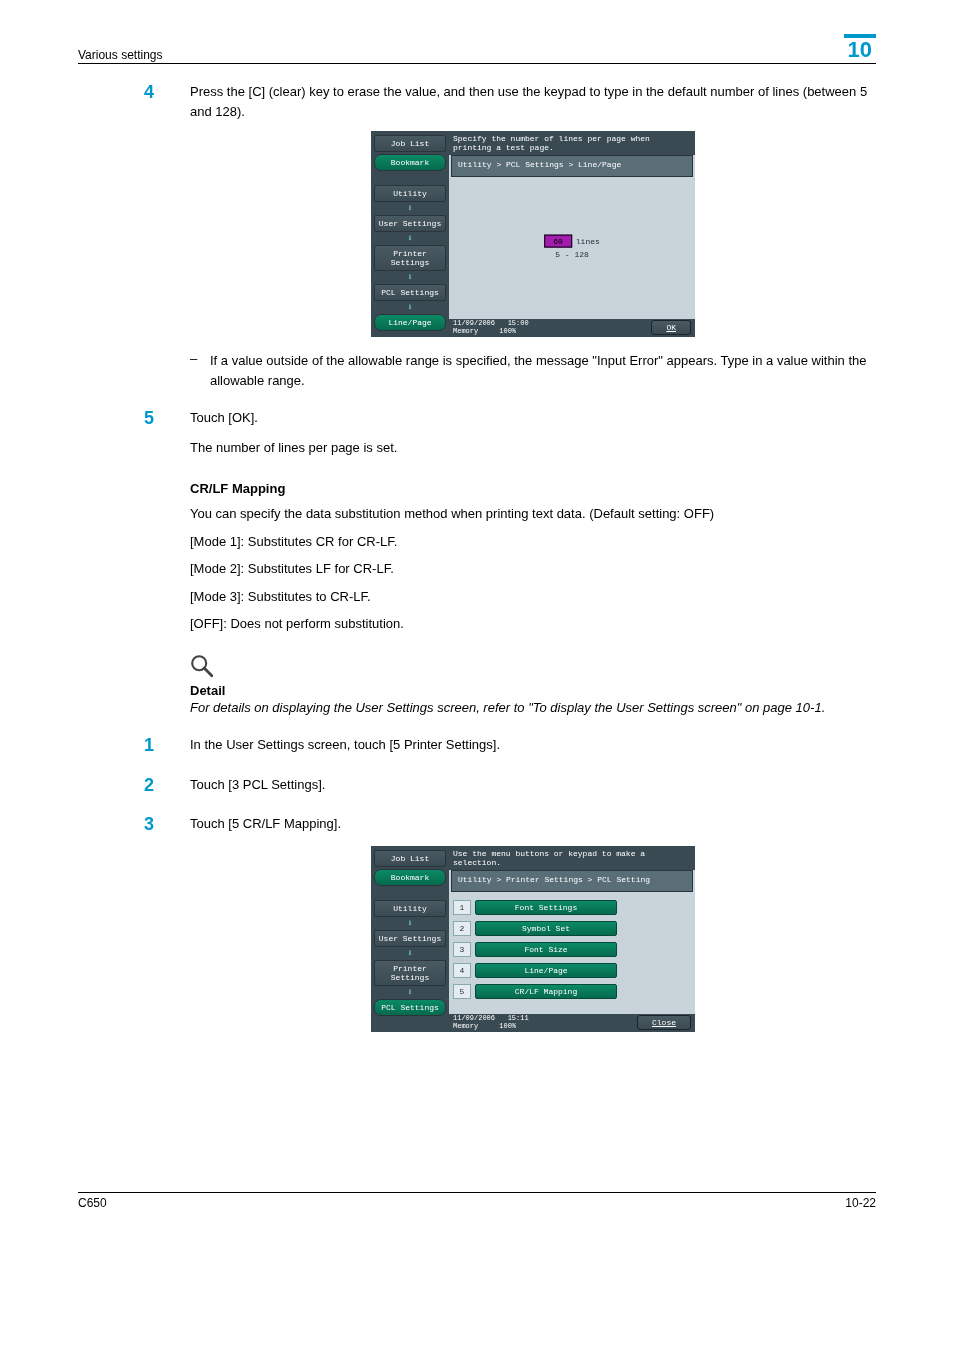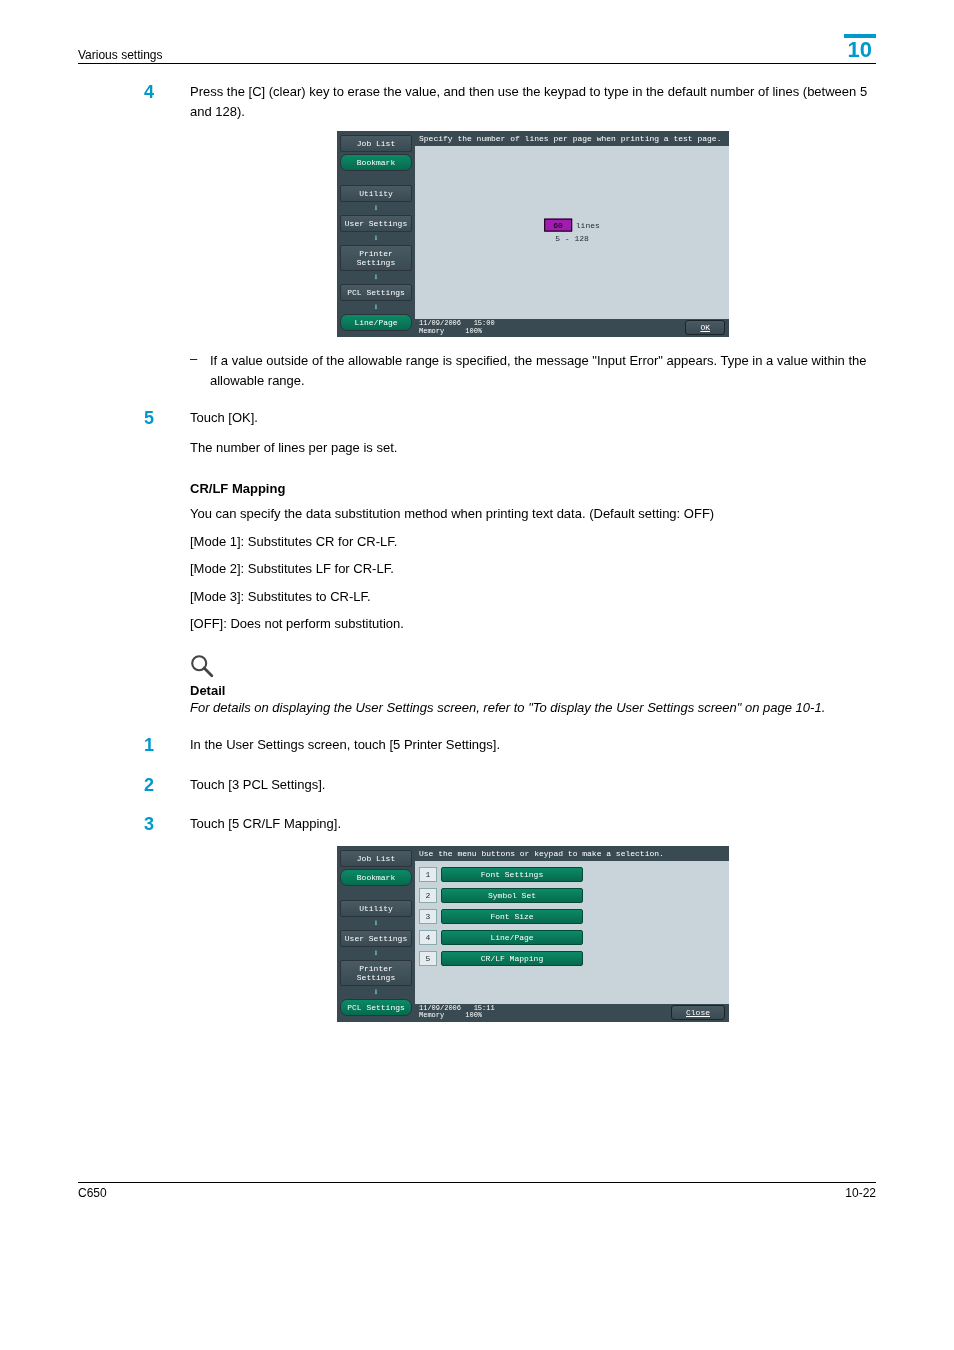--- a/index.html
+++ b/index.html
@@ -56,21 +56,21 @@
   .sub-bullet {
     display:flex;
     margin-top: 12px;
   }
   .sub-bullet .dash {
     width: 20px;
     flex-shrink:0;
   }
   .screenshot {
     margin: 10px auto 14px auto;
-    width: 392px;
+    width: 324px;
     background: #3a4a52;
     font-family: "Courier New", monospace;
     color: #fff;
     font-size: 8px;
   }
   .ss-row { display:flex; }
   .ss-side {
     width: 74px;
     background:#3a4a52;
     display:flex;
@@ -263,20 +263,21 @@
           <div class="ss-btn">User Settings</div>
           <div class="ss-arrow">⬇</div>
           <div class="ss-btn">Printer Settings</div>
           <div class="ss-arrow">⬇</div>
           <div class="ss-btn">PCL Settings</div>
           <div class="ss-arrow">⬇</div>
           <div class="ss-btn sel">Line/Page</div>
         </div>
         <div class="ss-main">
           <div class="ss-topmsg">Specify the number of lines per page when printing a test page.</div>
+          <div class="ss-breadcrumb">Utility &gt; PCL Settings &gt; Line/Page</div>
           <div class="ss-center">
             <div class="ss-input-row">
               <div class="ss-input-line1">
                 <span class="ss-input-box">60</span>
                 <span style="color:#1a2a32">lines</span>
               </div>
               <div class="ss-range">5  -  128</div>
             </div>
           </div>
           <div class="ss-footer">
@@ -339,20 +340,21 @@
           <div class="ss-btn">Utility</div>
           <div class="ss-arrow">⬇</div>
           <div class="ss-btn">User Settings</div>
           <div class="ss-arrow">⬇</div>
           <div class="ss-btn">Printer Settings</div>
           <div class="ss-arrow">⬇</div>
           <div class="ss-btn sel">PCL Settings</div>
         </div>
         <div class="ss-main">
           <div class="ss-topmsg">Use the menu buttons or keypad to make a selection.</div>
+          <div class="ss-breadcrumb">Utility &gt; Printer Settings &gt; PCL Setting</div>
           <div class="ss-center">
             <div class="ss-menu-list" id="ss2-menu">
                 <div class="ss-menu-item">
                   <div class="ss-menu-num">1</div>
                   <div class="ss-menu-label">Font Settings</div>
                 </div>
                 <div class="ss-menu-item">
                   <div class="ss-menu-num">2</div>
                   <div class="ss-menu-label">Symbol Set</div>
                 </div>

